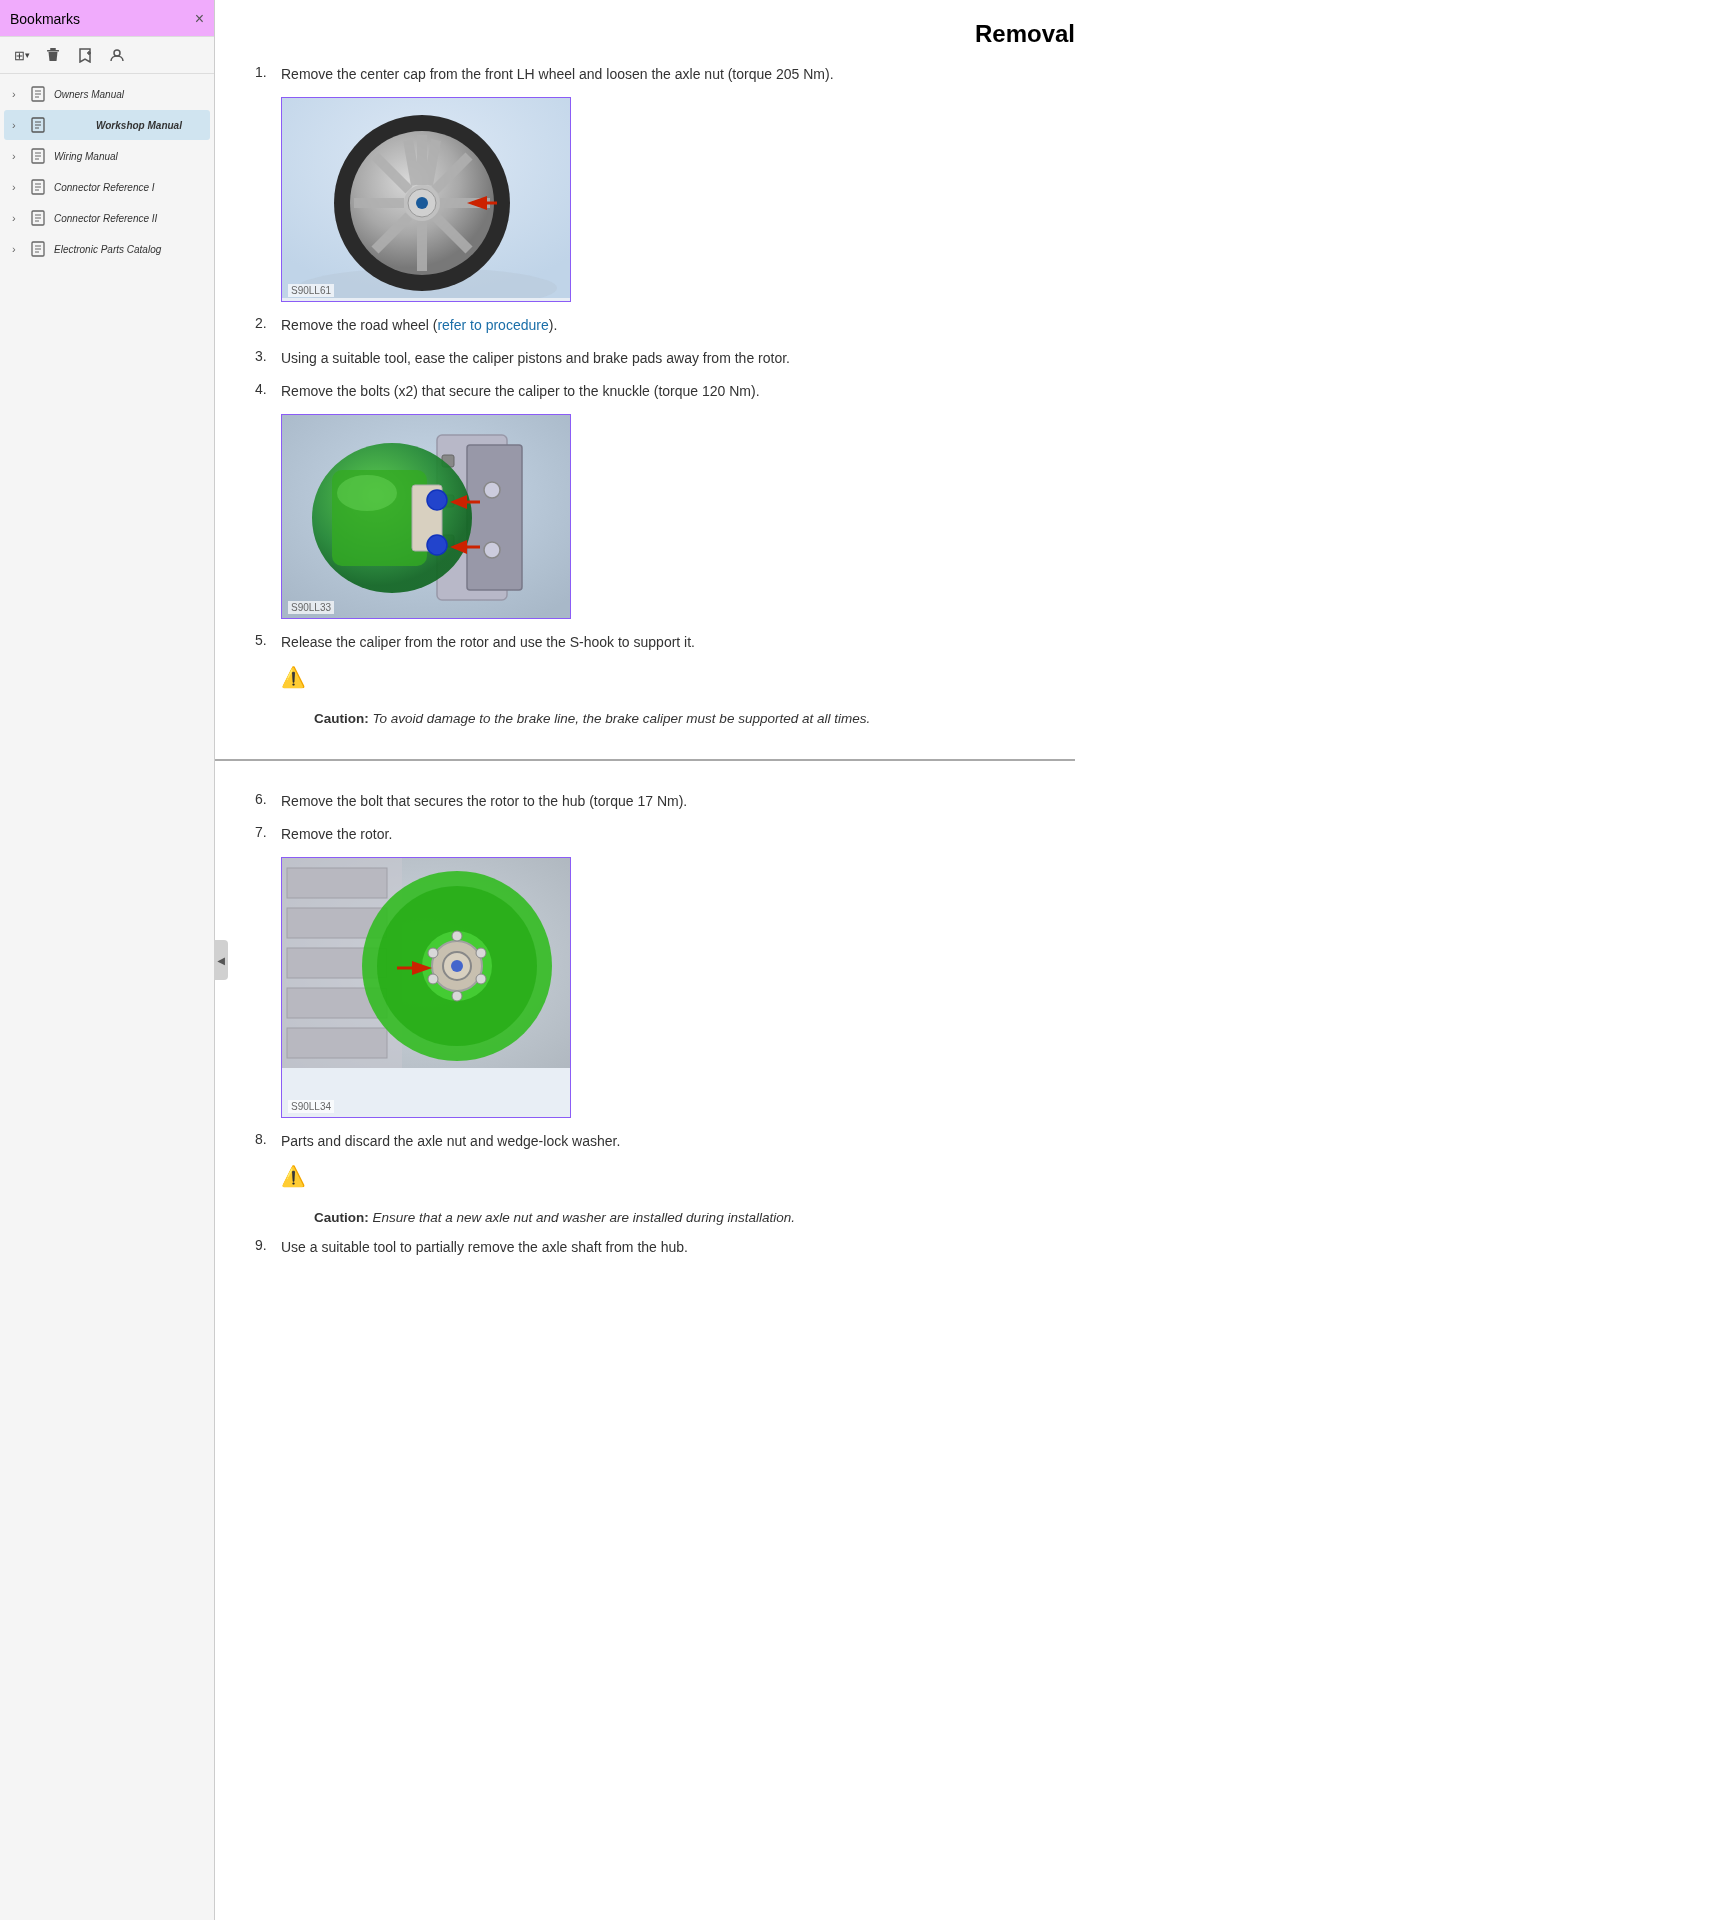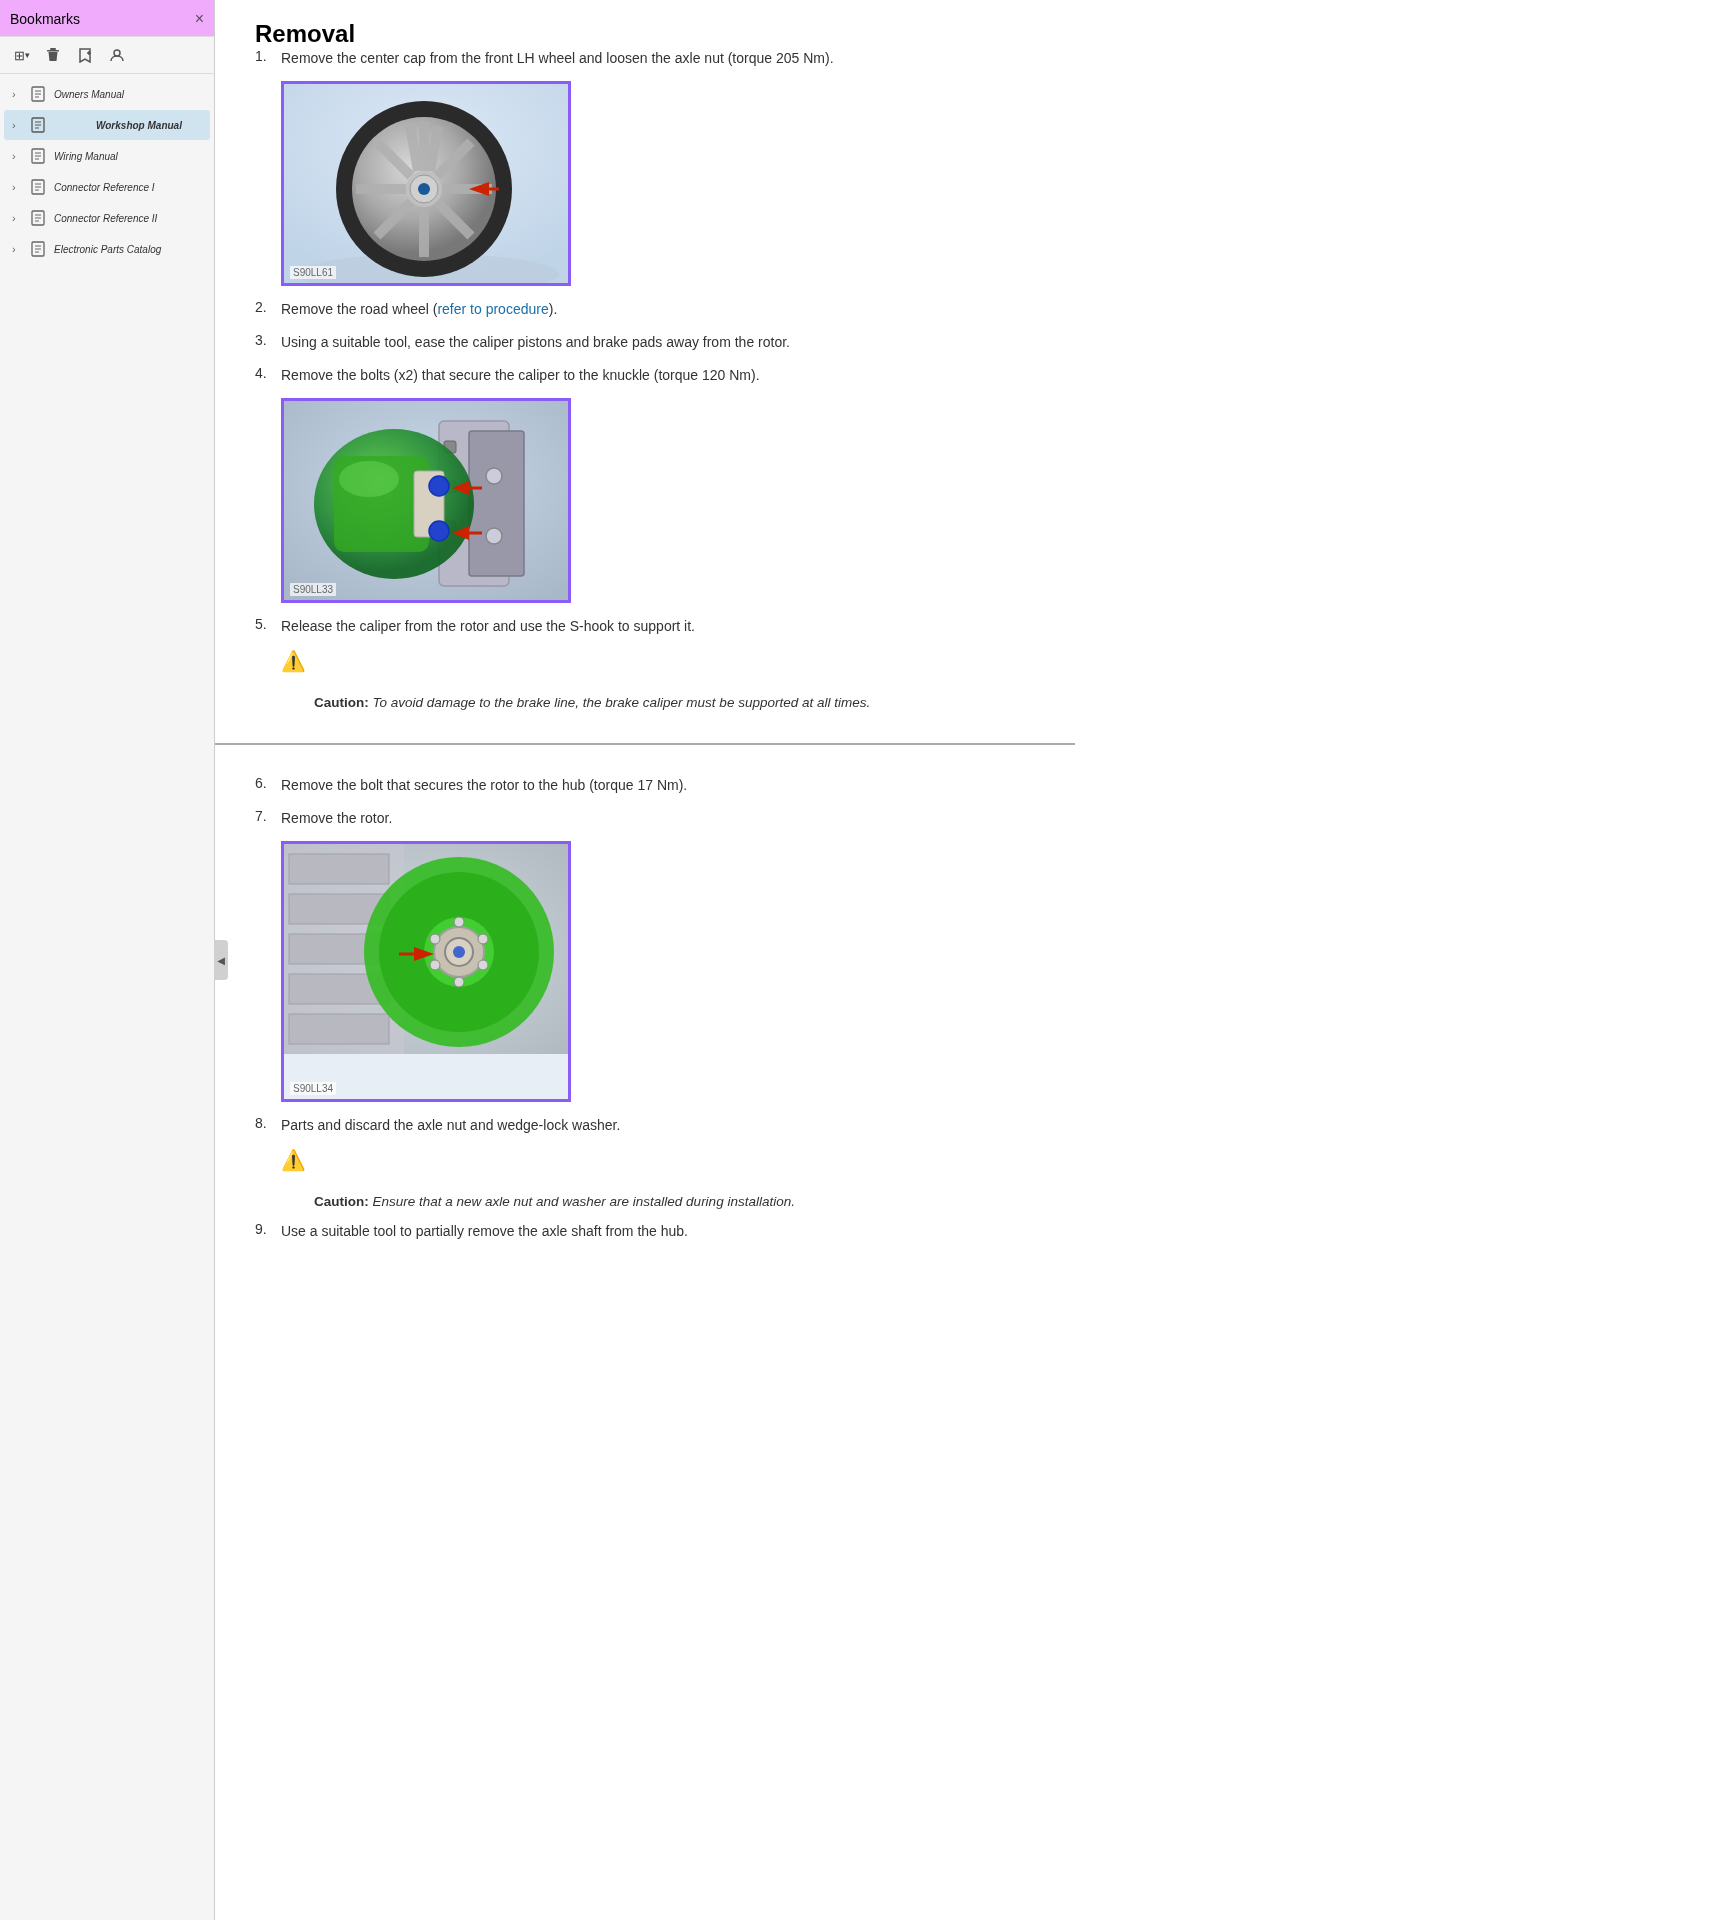--- a/index.html
+++ b/index.html
@@ -116,21 +116,23 @@
     }
 
     #content-area {
       padding: 20px 40px;
       max-width: 900px;
     }
 
     h1.page-title {
       font-size: 24px;
       font-weight: bold;
+      margin-bottom: 16px;
       color: #000;
+      text-align: right;
     }
 
     .step {
       margin-bottom: 12px;
       display: flex;
       gap: 6px;
     }
     .step-num {
       min-width: 20px;
       color: #333;
@@ -142,21 +144,21 @@
     .step-text a {
       color: #1a6ea8;
       text-decoration: none;
     }
 
     .step-image {
       margin: 10px 0 10px 26px;
     }
 
     .step-image-box {
-      border: 3px solid #8b5cf6;
+      border: 1px solid #8b5cf6;
       display: inline-block;
       background: #e8eef5;
       position: relative;
       width: 290px;
       height: 205px;
       overflow: hidden;
     }
 
     .image-caption {
       position: absolute;

